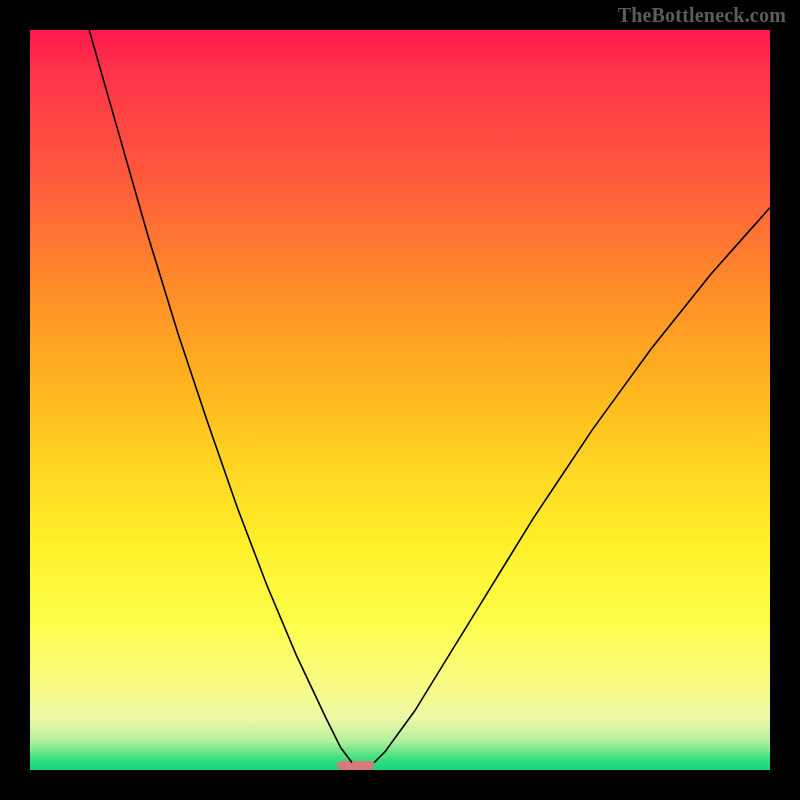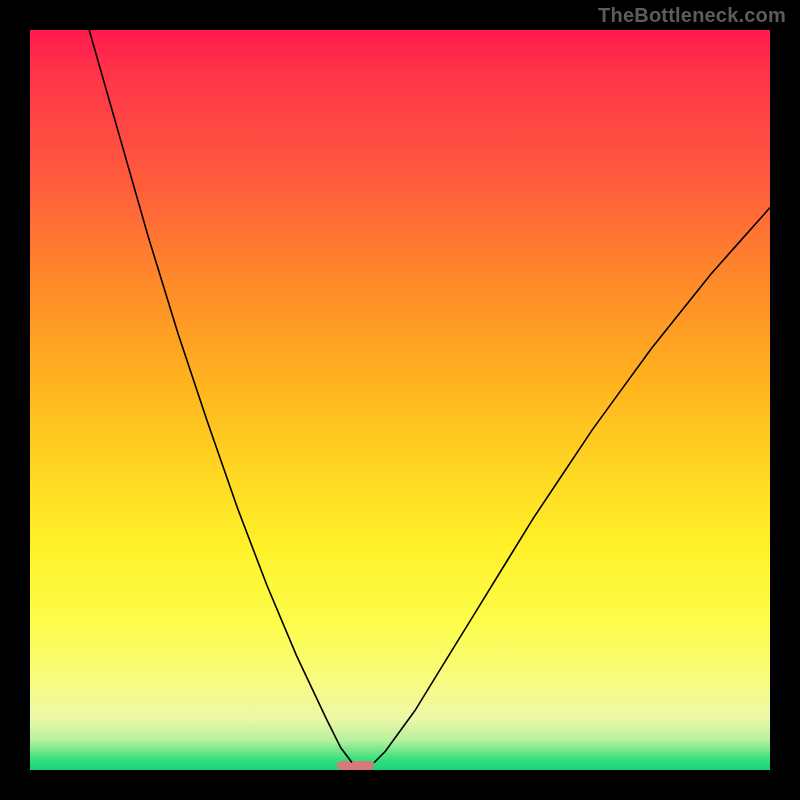--- a/index.html
+++ b/index.html
@@ -20,20 +20,21 @@
   .watermark {
     position: absolute;
     top: 4px;
     right: 14px;
     color: #5c5c5c;
     font-size: 20px;
     font-weight: 600;
     letter-spacing: 0.2px;
     z-index: 10;
     user-select: none;
+    font-family: Liberation Serif, serif;
   }
   .plot {
     position: absolute;
     left: 30px;
     top: 30px;
     width: 740px;
     height: 740px;
   }
   .gradient {
     position: absolute;

